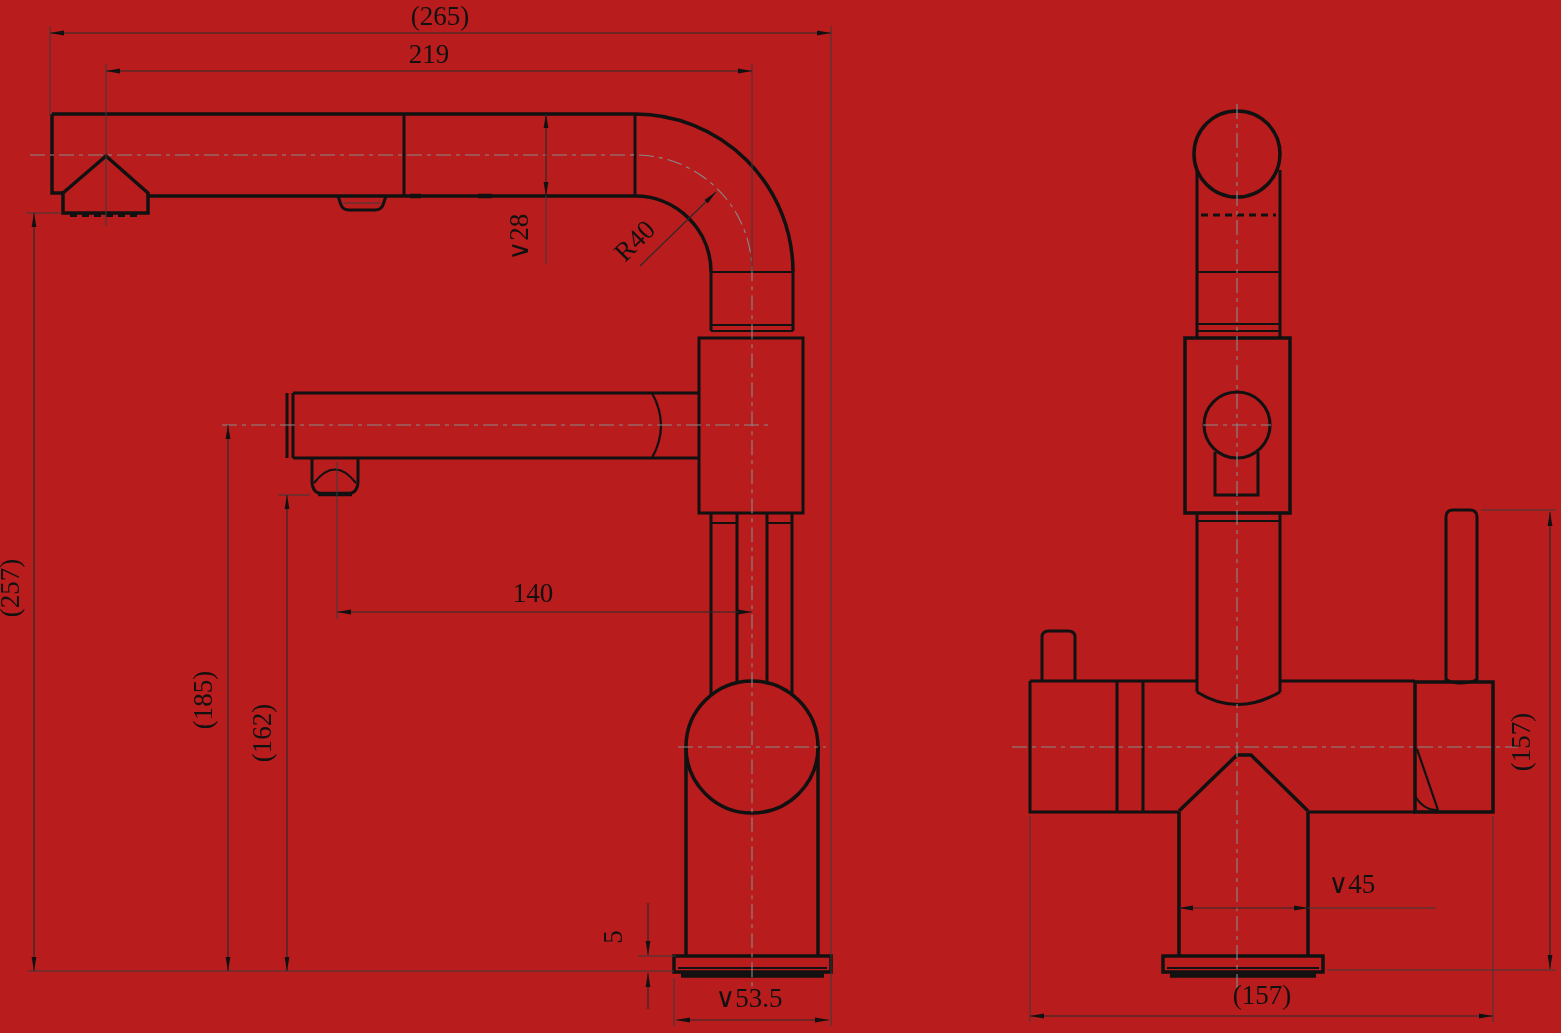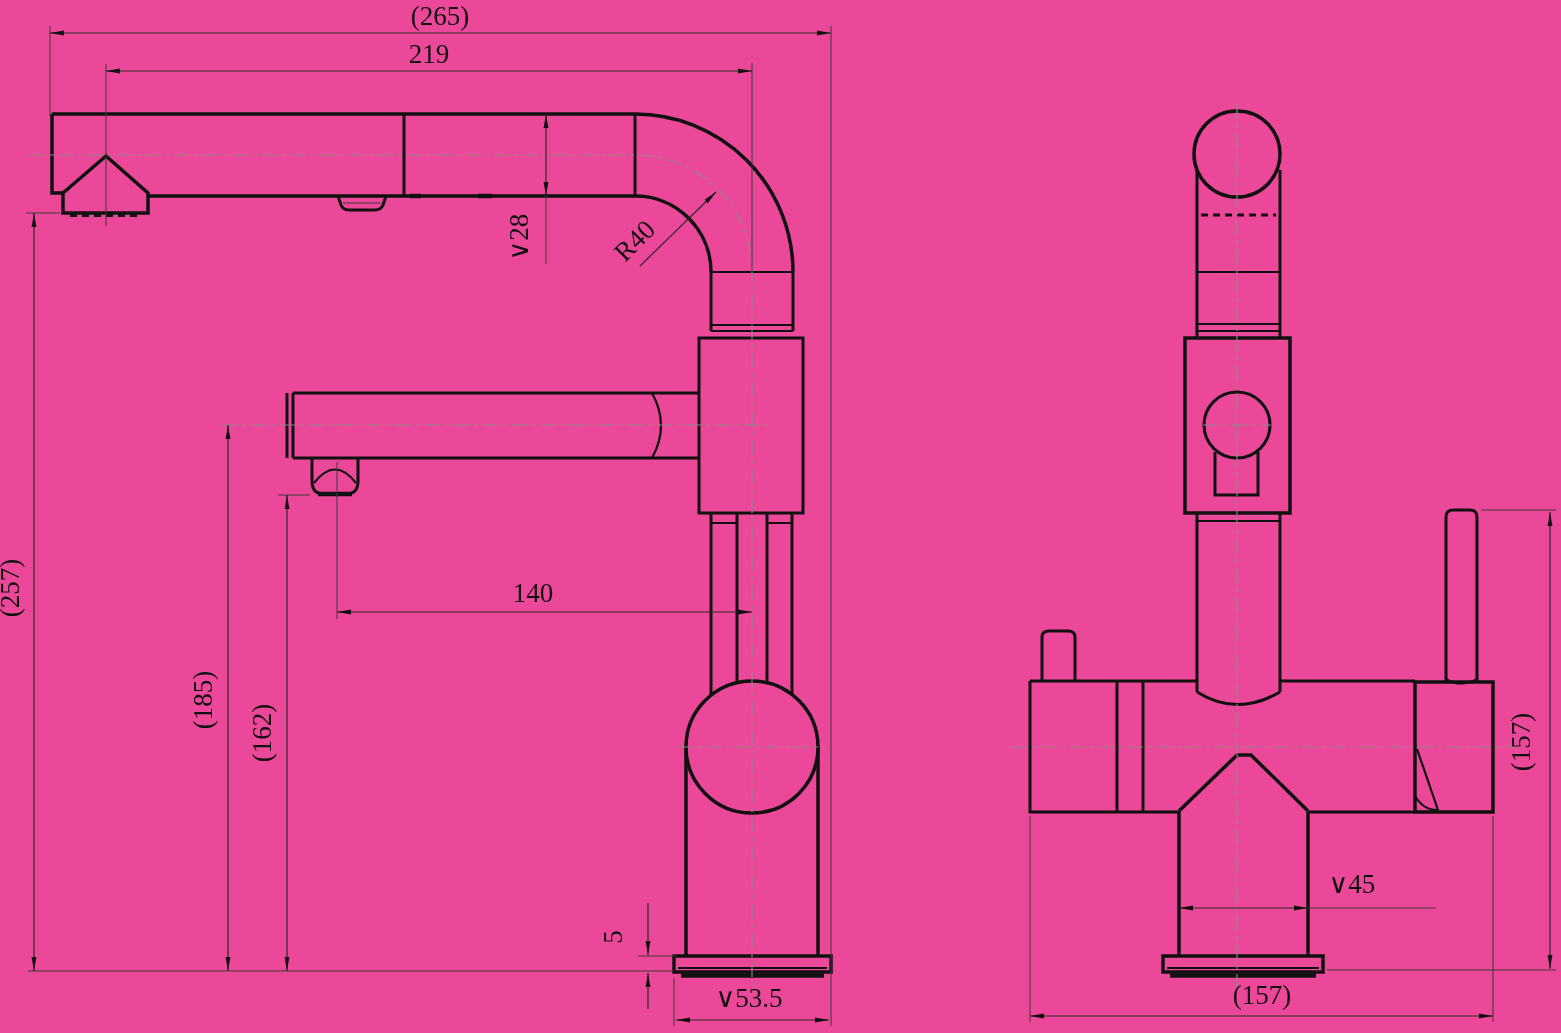--- a/index.html
+++ b/index.html
@@ -1,16 +1,16 @@
 <!DOCTYPE html>
 <html><head>
 <meta charset="utf-8">
 <style>
   html,body{margin:0;padding:0;background:#ffffff;}
-  .stage{width:1561px;height:1033px;background:#ec4899;position:relative;overflow:hidden;}
+  .stage{width:1561px;height:1033px;background:#b91c1c;position:relative;overflow:hidden;}
   svg{display:block;}
   .ol{stroke:#111;stroke-width:3;fill:none;stroke-linecap:butt;stroke-linejoin:miter;}
   .ol35{stroke-width:3.5;}
   .ol45{stroke:#111;stroke-width:4.5;fill:none;}
   .m25{stroke:#111;stroke-width:2.2;fill:none;}
   .dim{stroke:#2a2a2a;stroke-width:1.2;fill:none;}
   .ext{stroke:#3a3a3a;stroke-width:1;fill:none;}
   .cl{stroke:#8a8a8a;stroke-width:1.1;fill:none;stroke-dasharray:15 5 4 5;}
   .hatch{stroke:#111;stroke-width:3;fill:none;stroke-dasharray:7 5;}
   text.d{font-family:"Liberation Serif","DejaVu Serif","DejaVu Sans",serif;font-size:27px;fill:#111;text-anchor:middle;}

